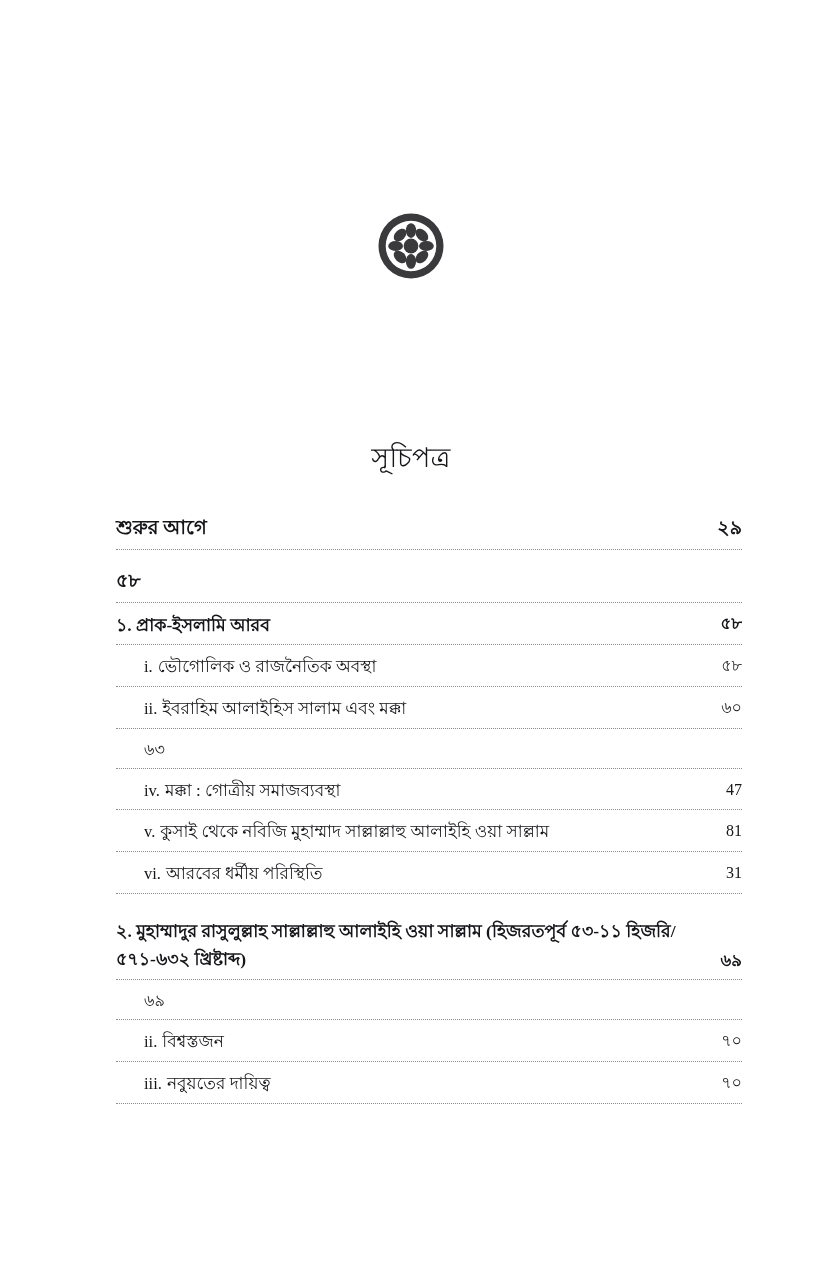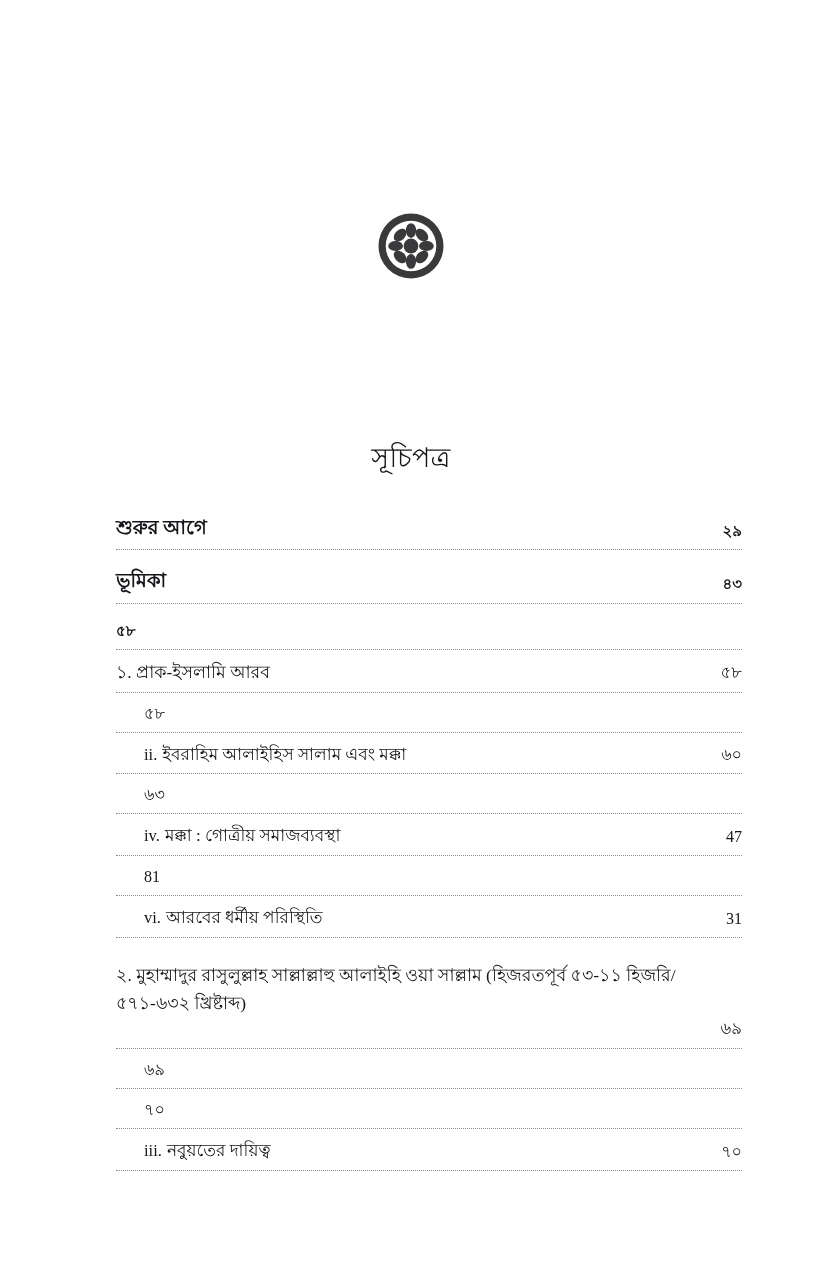--- a/index.html
+++ b/index.html
@@ -52,21 +52,20 @@
   .toc-list {
     position: absolute;
     top: 497px;
     left: 88px;
     width: 626px;
   }
 
   .toc-row {
     position: relative;
     display: flex;
-    align-items: flex-end;
     box-sizing: border-box;
     border-bottom: 1px dotted #8c8c8c;
     padding-bottom: 5px;
   }
 
   .toc-row .entry {
     flex: 1 1 auto;
     min-width: 0;
     padding-right: 14px;
     color: #16161a;
@@ -89,47 +88,48 @@
   
   .lvl-part {
     font-weight: 700;
     font-size: 19.5px;
     line-height: 1.45;
     padding-top: 17px;
     padding-bottom: 7px;
   }
   .lvl-part .pageno {
     font-weight: 700;
-    font-size: 15px;
+    font-size: 19px;
     font-family: Liberation Serif, serif;
   }
 
   
   .lvl-section {
-    font-weight: 400;
+    font-weight: 700;
     font-size: 17.5px;
     line-height: 1.5;
     padding-top: 9px;
     padding-bottom: 6px;
+    gap: 24px;
   }
   .lvl-section .pageno { font-size: 16.5px; }
 
   
   .lvl-sub {
     font-weight: 400;
     font-size: 17px;
     line-height: 1.5;
     padding-top: 9px;
     padding-bottom: 6px;
     padding-left: 28px;
   }
   .lvl-sub .pageno { font-size: 16px; }
 
   
-  .group-gap { margin-top: 14px; flex-direction: column; }
+  .group-gap { margin-top: 14px; }
 
   
   .toc-row.two-line .entry { line-height: 1.62; }
   .toc-row.two-line .pageno { align-self: flex-end; }
 </style>
 </head>
 <body>
 
 <div class="page">
 
@@ -153,59 +153,58 @@
   </div>
 
   <h1 class="toc-title">সূচিপত্র</h1>
 
   <div class="toc-list">
       <div class="toc-row lvl-part">
         <div class="entry"><span>শুরুর আগে</span></div>
         <div class="pageno">২৯</div>
       </div>
       <div class="toc-row lvl-part">
-        <div class="entry"><span>ভূমিকা</span></div>
-        <div class="pageno">৪৩</div>
-      </div>
-      <div class="toc-row lvl-part">
         <div class="pageno">৫৮</div>
       </div>
       <div class="toc-row lvl-section">
         <div class="entry"><span>১. প্রাক-ইসলামি আরব</span></div>
         <div class="pageno">৫৮</div>
       </div>
       <div class="toc-row lvl-sub">
+        <div class="entry"><span class="rn">i.</span><span>ভৌগোলিক ও রাজনৈতিক অবস্থা</span></div>
         <div class="pageno">৫৮</div>
       </div>
       <div class="toc-row lvl-sub">
         <div class="entry"><span class="rn">ii.</span><span>ইবরাহিম আলাইহিস সালাম এবং মক্কা</span></div>
         <div class="pageno">৬০</div>
       </div>
       <div class="toc-row lvl-sub">
         <div class="pageno">৬৩</div>
       </div>
       <div class="toc-row lvl-sub">
         <div class="entry"><span class="rn">iv.</span><span>মক্কা : গোত্রীয় সমাজব্যবস্থা</span></div>
         <div class="pageno">47</div>
       </div>
       <div class="toc-row lvl-sub">
+        <div class="entry"><span class="rn">v.</span><span>কুসাই থেকে নবিজি মুহাম্মাদ সাল্লাল্লাহু আলাইহি ওয়া সাল্লাম</span></div>
         <div class="pageno">81</div>
       </div>
       <div class="toc-row lvl-sub">
         <div class="entry"><span class="rn">vi.</span><span>আরবের ধর্মীয় পরিস্থিতি</span></div>
         <div class="pageno">31</div>
       </div>
       <div class="toc-row lvl-section two-line group-gap">
         <div class="entry"><span>২. মুহাম্মাদুর রাসুলুল্লাহ সাল্লাল্লাহু আলাইহি ওয়া সাল্লাম (হিজরতপূর্ব ৫৩-১১ হিজরি/৫৭১-৬৩২ খ্রিষ্টাব্দ)</span></div>
         <div class="pageno">৬৯</div>
       </div>
       <div class="toc-row lvl-sub">
         <div class="pageno">৬৯</div>
       </div>
       <div class="toc-row lvl-sub">
+        <div class="entry"><span class="rn">ii.</span><span>বিশ্বস্তজন</span></div>
         <div class="pageno">৭০</div>
       </div>
       <div class="toc-row lvl-sub">
         <div class="entry"><span class="rn">iii.</span><span>নবুয়তের দায়িত্ব</span></div>
         <div class="pageno">৭০</div>
       </div>
     </div>
 
 </div>
 

